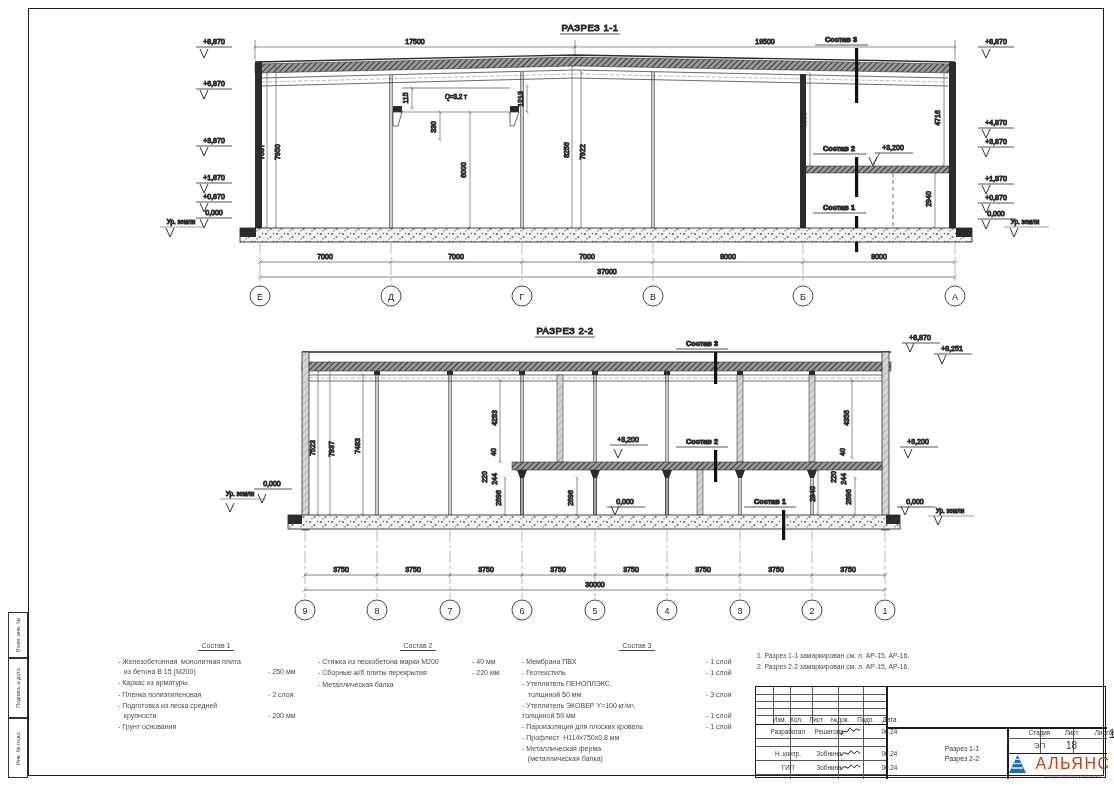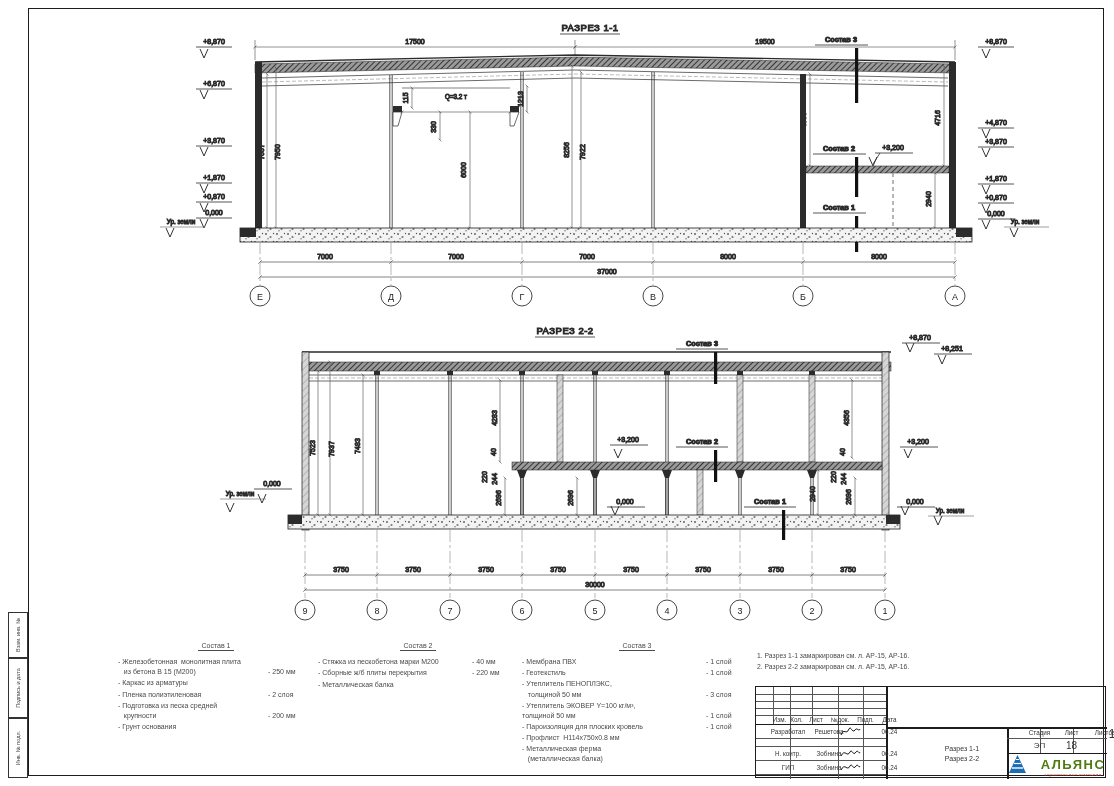--- a/index.html
+++ b/index.html
@@ -28,21 +28,21 @@
          border:1.6px solid #1c1c1c;box-sizing:border-box;font-size:6.3px;color:#333;}
   .ln{position:absolute;background:#1c1c1c;}
   .lnl{position:absolute;background:#555;}
   .sc{position:absolute;display:flex;align-items:center;justify-content:center;
       text-align:center;overflow:hidden;padding-left:15px;}
   
   .sside{position:absolute;left:8px;width:20px;border:1px solid #333;box-sizing:border-box;
          display:flex;align-items:center;justify-content:center;}
   .sside span{transform:rotate(-90deg);white-space:nowrap;font-size:5.5px;color:#444;}
   .logo{display:flex;align-items:center;justify-content:center;gap:5px;width:100%;height:100%;}
-  .logo-name{font-size:13px;font-weight:bold;color:#4d7c0f;letter-spacing:1.5px;line-height:1;}
+  .logo-name{font-size:16px;font-weight:normal;color:#c2410c;letter-spacing:1.5px;line-height:1;}
   .logo-sub{font-size:4.4px;color:#c23a32;letter-spacing:.4px;margin-top:1px;}
   .sig{position:absolute;}
 </style>
 </head>
 <body>
 
 <div class="frame"></div>
 
 <svg width="1114" height="632" viewBox="0 0 1114 632">
   <defs>

